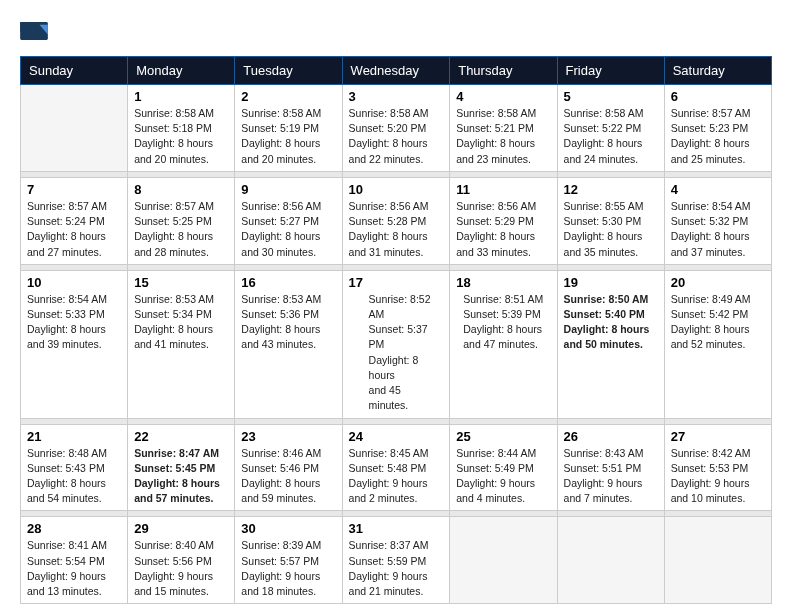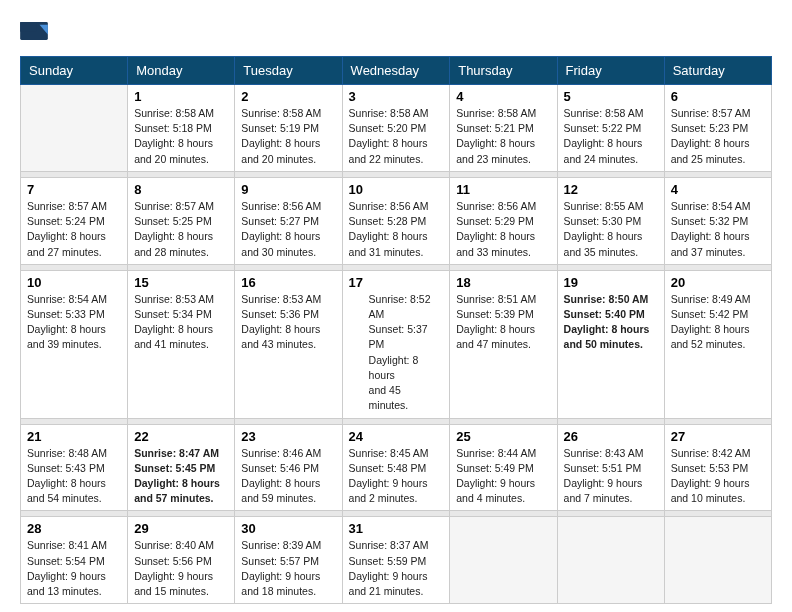--- a/index.html
+++ b/index.html
@@ -42,21 +42,21 @@
     .location {
       font-size: 16px;
       color: #333;
     }
     .calendar {
       width: 100%;
       border-collapse: collapse;
       font-size: 11px;
     }
     .calendar th {
-      background: #0c4a6e;
+      background: #0f172a;
       color: #fff;
       text-align: left;
       padding: 6px 8px;
       font-size: 13px;
       font-weight: normal;
       border: 1px solid #1a5a9a;
     }
     .calendar td {
       border: 1px solid #ccc;
       vertical-align: top;
@@ -258,21 +258,21 @@
         </td>
         <td>
           <div class="day-num">17</div>
           <div class="day-info" style="white-space: pre-line; margin-left: 20px;">Sunrise: 8:52 AM
 Sunset: 5:37 PM
 Daylight: 8 hours
 and 45 minutes.</div>
         </td>
         <td>
           <div class="day-num">18</div>
-          <div class="day-info" style="white-space: pre-line;">Sunrise: 8:51 AM
+          <div class="day-info" style="white-space: pre-line; margin-left: 7px;">Sunrise: 8:51 AM
 Sunset: 5:39 PM
 Daylight: 8 hours
 and 47 minutes.</div>
         </td>
         <td>
           <div class="day-num">19</div>
           <div class="day-info" style="white-space: pre-line; font-weight: bold;">Sunrise: 8:50 AM
 Sunset: 5:40 PM
 Daylight: 8 hours
 and 50 minutes.</div>

